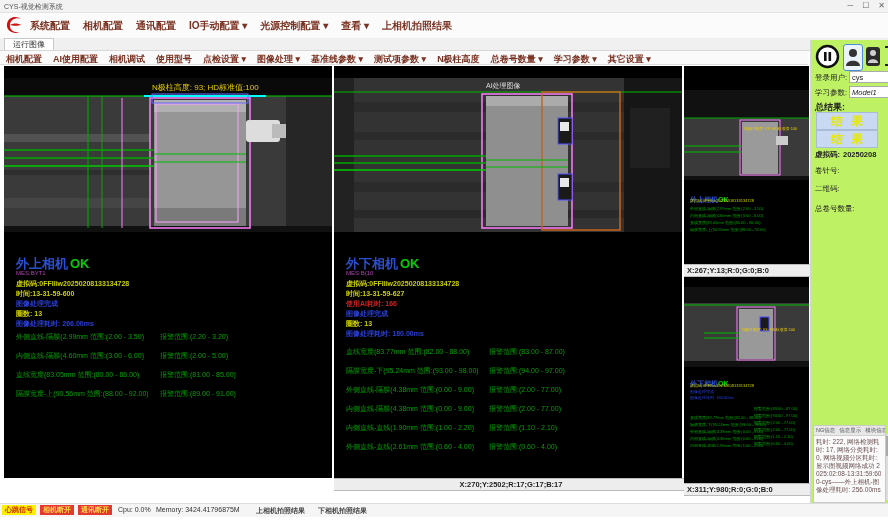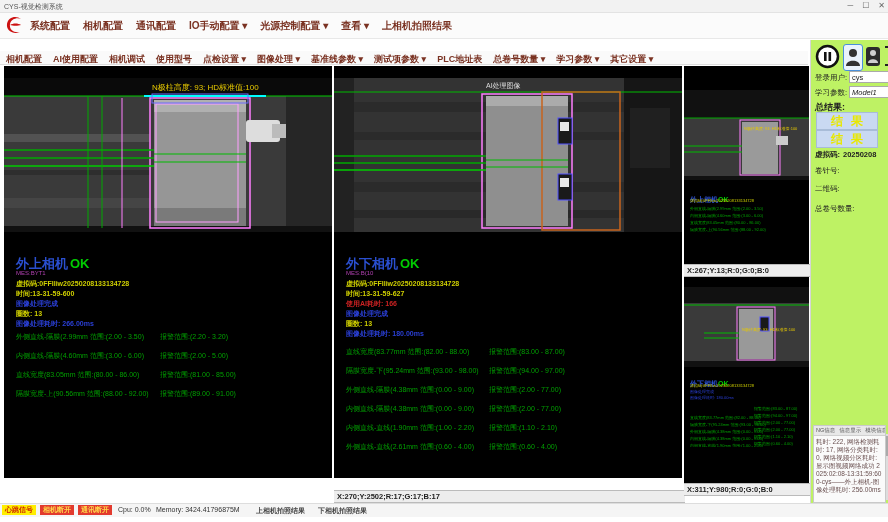--- a/index.html
+++ b/index.html
@@ -33,21 +33,21 @@
   
   .panel{position:absolute;background:#000;}
   .panel-left{left:4px;top:66px;width:328px;height:412px;}
   .panel-mid{left:334px;top:66px;width:348px;height:412px;}
   .panel-rt{left:684px;top:66px;width:125px;height:198px;}
   .panel-rb{left:684px;top:277px;width:125px;height:206px;}
 
   .strip{position:absolute;background:#ededed;border-top:1px solid #bbb;border-bottom:1px solid #bbb;
          font-size:7.5px;font-weight:bold;color:#222;line-height:11px;padding-left:3px;white-space:nowrap;overflow:hidden;}
   .strip-left{left:4px;top:478px;width:328px;height:11px;}
-  .strip-mid{left:334px;top:490px;width:348px;height:11px;}
+  .strip-mid{left:334px;top:478px;width:348px;height:11px;text-align:center;}
   .strip-rt{left:684px;top:264px;width:125px;height:11px;}
   .strip-rb{left:684px;top:483px;width:125px;height:11px;}
 
   .cam-title{font-size:13px;font-weight:bold;color:#2a4fd0;white-space:nowrap;}
   .cam-ok{font-size:13px;font-weight:bold;color:#00cc00;margin-left:2px;}
   .mes-line{font-size:6px;color:#b040b0;white-space:nowrap;}
   .yline{font-size:7px;font-weight:bold;color:#cfcf00;white-space:nowrap;}
   .bline{font-size:7px;font-weight:bold;color:#2a3fd6;white-space:nowrap;}
   .rline{font-size:7px;font-weight:bold;color:#cc2222;white-space:nowrap;}
 
@@ -114,32 +114,35 @@
       <span>系统配置</span>
       <span>相机配置</span>
       <span>通讯配置</span>
       <span>IO手动配置 ▾</span>
       <span>光源控制配置 ▾</span>
       <span>查看 ▾</span>
       <span>上相机拍照结果</span>
     </div>
   </div>
 
+  <div class="tabrow">
+    <span class="tab">运行图像</span>
+  </div>
 
   <div class="toolbar">
     <div class="toolbar-items">
       <span>相机配置</span>
       <span>AI使用配置</span>
       <span>相机调试</span>
       <span>使用型号</span>
       <span>点检设置 ▾</span>
       <span>图像处理 ▾</span>
       <span>基准线参数 ▾</span>
       <span>测试项参数 ▾</span>
-      <span>PLC地址表</span>
+      <span>N极柱高度</span>
       <span>总卷号数量 ▾</span>
       <span>学习参数 ▾</span>
       <span>其它设置 ▾</span>
     </div>
   </div>
 
   <div class="panel panel-left">
     <svg class="abs" style="left:0;top:12px;" width="328" height="154" viewBox="0 0 328 154">
       <rect x="0" y="0" width="328" height="154" fill="#3a3a3a"></rect>
       <rect x="0" y="0" width="328" height="18" fill="#0a0a0a"></rect>

